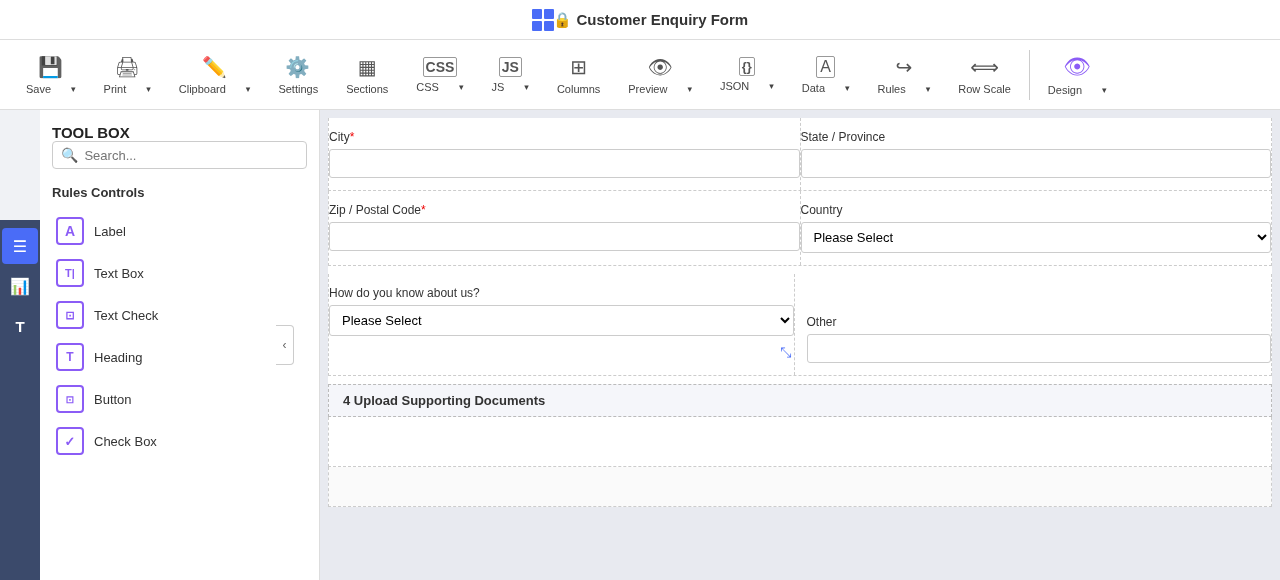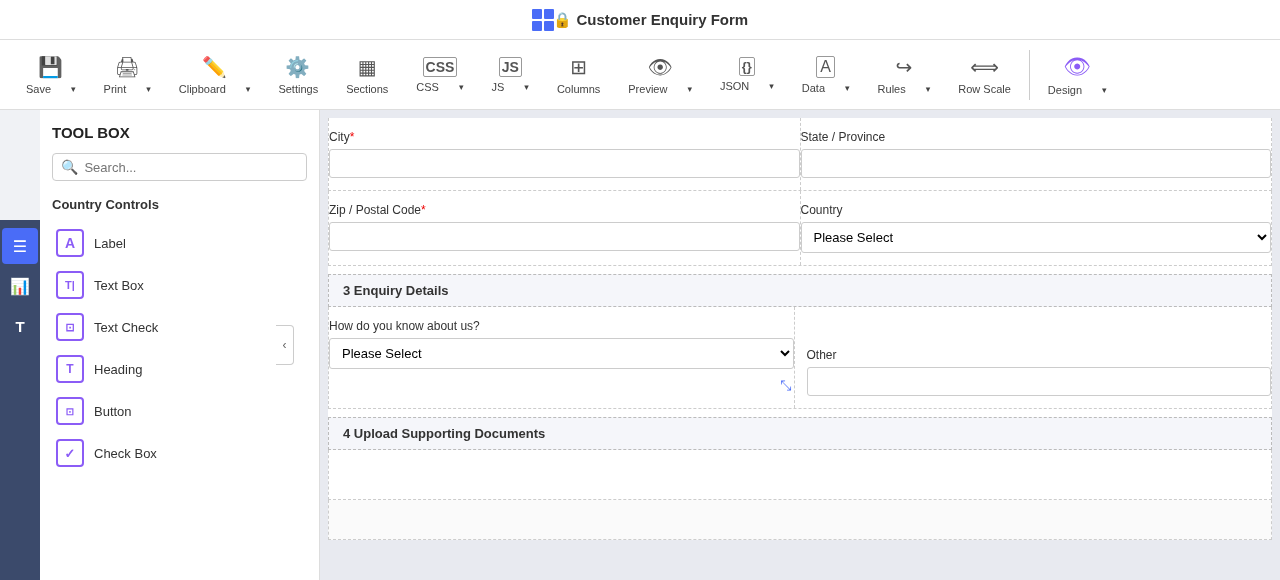--- a/index.html
+++ b/index.html
@@ -69,21 +69,20 @@
       width: 280px;
       min-width: 280px;
       background: #fff;
       border-right: 1px solid #ddd;
       overflow-y: auto;
       padding: 14px 12px;
     }
     .toolbox-title {
       font-size: 15px;
       font-weight: 700;
-      margin-bottom: 12px;
       color: #222;
     }
     .search-box {
       display: flex;
       align-items: center;
       border: 1px solid #ccc;
       border-radius: 4px;
       padding: 5px 8px;
       margin-bottom: 16px;
       gap: 6px;
@@ -378,21 +377,21 @@
   </div>
 
   <div class="sidebar" style="margin-left:40px;">
     <div class="toolbox-title">TOOL BOX</div>
 
     <div class="search-box">
       <span class="search-icon-char">🔍</span>
       <input type="text" placeholder="Search..." style="">
     </div>
 
-    <div class="section-title">Country Controls</div>
+    <div class="section-title">Rules Controls</div>
 
     <div class="toolbox-item">
       <div class="tool-icon label-icon">A</div>
       <span>Label</span>
     </div>
     <div class="toolbox-item">
       <div class="tool-icon textbox-icon" style="font-size:11px;">T|</div>
       <span>Text Box</span>
     </div>
     <div class="toolbox-item">
@@ -445,21 +444,20 @@
             <option>United States</option>
             <option>Canada</option>
             <option>United Kingdom</option>
             <option>Australia</option>
             <option>Other</option>
           </select>
         </div>
       </div>
 
       <div class="section-break"></div>
-      <div class="form-section-header">3  Enquiry Details</div>
 
       <div class="form-row enquiry-row">
         <div class="form-col">
           <label class="field-label">How do you know about us?</label>
           <select class="form-select">
             <option>Please Select</option>
             <option>Internet Search</option>
             <option>Social Media</option>
             <option>Friend/Colleague</option>
             <option>Advertisement</option>

